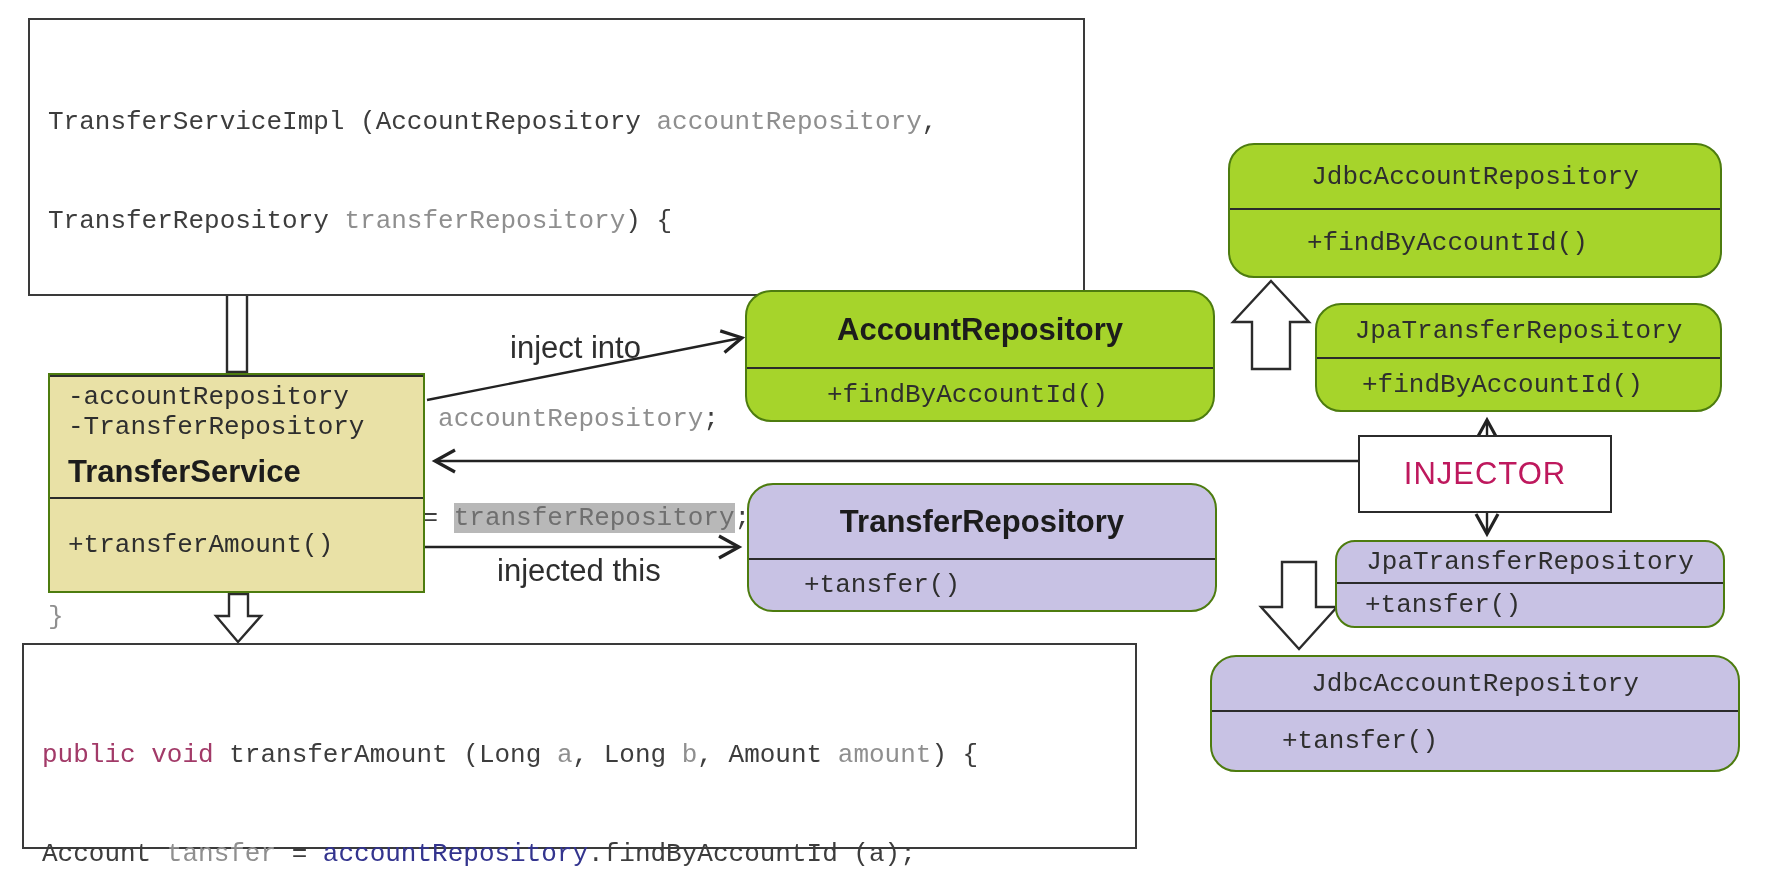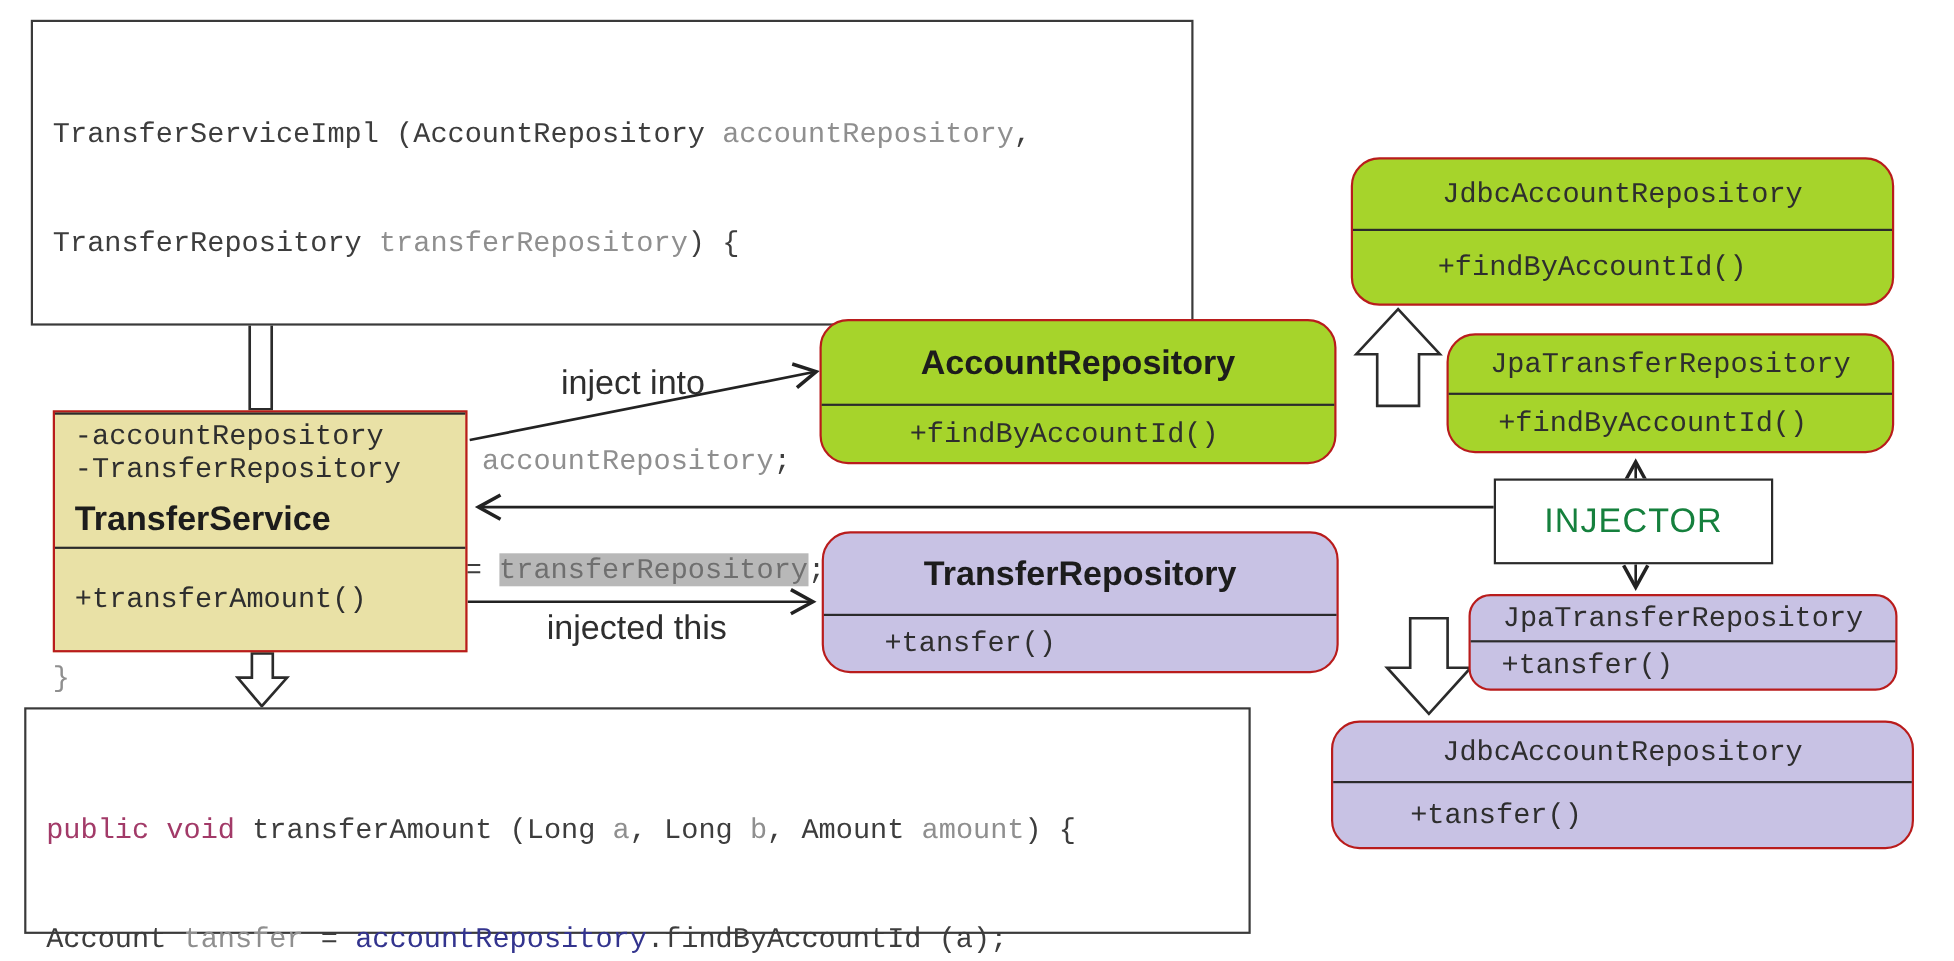--- a/index.html
+++ b/index.html
@@ -13,36 +13,36 @@
     font-family:"Liberation Mono","DejaVu Sans Mono",monospace;font-size:26px;line-height:33px;
     padding:20px 0 0 18px;white-space:pre;
   }
   .cl{height:33px;}
   .tk-dark{color:#3d3d3d;}
   .tk-gray{color:#8f8f8f;}
   .tk-navy{color:#33348e;}
   .tk-kw{color:#a23a68;}
   .tk-hl{color:#6f6f6f;background:#b8b8b8;}
   
-  .uml{position:absolute;box-sizing:border-box;border:2px solid #b91c1c;}
+  .uml{position:absolute;box-sizing:border-box;border:2px solid #4d7c0f;}
   .rbox{border-radius:26px;}
   .green{background:#a6d42b;}
   .purple{background:#c8c2e4;}
   .tan{background:#e9e1a6;}
   .sec{box-sizing:border-box;display:flex;flex-direction:column;justify-content:center;}
   .sep{border-top:2px solid #2b2b2b;}
   .title-sans{font-family:"Liberation Sans",sans-serif;font-weight:bold;font-size:31px;color:#1c1c1c;}
   .mono{font-family:"Liberation Mono","DejaVu Sans Mono",monospace;font-size:26px;color:#2e2e2e;}
   .tc{text-align:center;}
   
   .lbl{position:absolute;font-size:31px;color:#2e2e2e;white-space:nowrap;}
   .injector-box{
     position:absolute;background:#ffffff;border:2px solid #2b2b2b;box-sizing:border-box;
     display:flex;align-items:center;justify-content:center;
-    font-size:31px;letter-spacing:1px;color:#15803d;
+    font-size:31px;letter-spacing:1px;color:#be185d;
   }
   
   #arrows{position:absolute;left:0;top:0;width:1776px;height:874px;pointer-events:none;}
 </style>
 </head>
 <body>
 
 <div id="canvas">
 
   <svg id="arrows" viewBox="0 0 1776 874">

